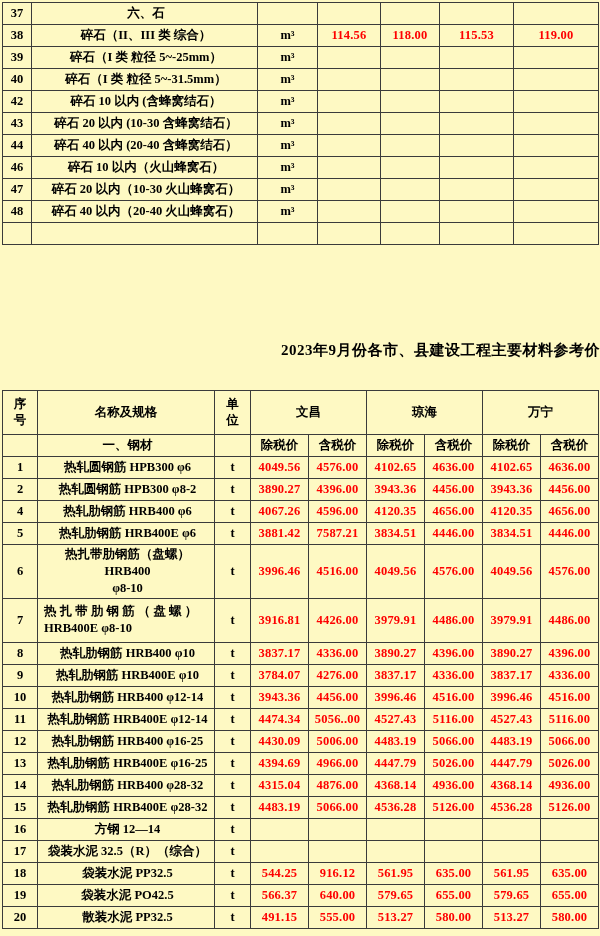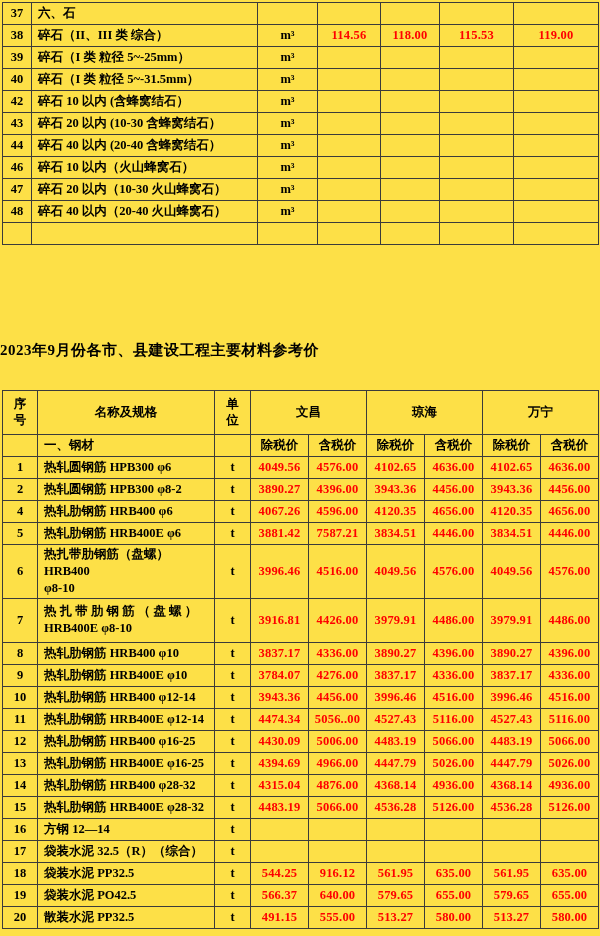--- a/index.html
+++ b/index.html
@@ -2,59 +2,59 @@
 <html><head>
 <meta charset="utf-8">
 <style>
   html, body {
     margin: 0; padding: 0;
     width: 600px; height: 936px;
     background: #ffffff;
     font-family: "Liberation Serif", serif;
     overflow: hidden;
   }
-  .page { position: absolute; inset: 0; width: 600px; height: 936px; background: #fde047; }
+  .page { position: absolute; inset: 0; width: 600px; height: 936px; background: #fef9c3; }
 
   table {
     border-collapse: collapse;
     table-layout: fixed;
     position: absolute;
   }
   td, th {
     border: 1.5px solid #3b3b3b;
     font-weight: 700;
     font-size: 12.5px;
     color: #000;
     text-align: center;
     vertical-align: middle;
     padding: 0 2px;
     overflow: hidden;
     line-height: 1.35;
   }
   .name {
-    text-align: left;
+    text-align: center;
     padding: 1px 3px 1px 6px;
     white-space: pre-line;
   }
   .val { color: #fe0000; letter-spacing: 0.2px; }
   .wrap2 { white-space: pre-line; line-height: 1.25; }
 
   #stone-table { left: 2px; top: 2px; width: 596px; }
   #stone-table tr { height: 22px; }
 
   #main-table { left: 2px; top: 390px; width: 596px; }
   #main-table tr { height: 22px; }
   #main-table tr.hdr { height: 44px; }
   #main-table tr.dbl { height: 44px; }
   .jst { text-align: justify; text-justify: inter-character; }
 
   .doc-title {
     position: absolute;
     left: 0; top: 341px; width: 600px;
-    text-align: left;
+    text-align: right;
     font-size: 15px;
     font-weight: 700;
     color: #000;
     letter-spacing: 0.5px;
   }
 </style>
 </head>
 <body>
 
 <div class="page">

